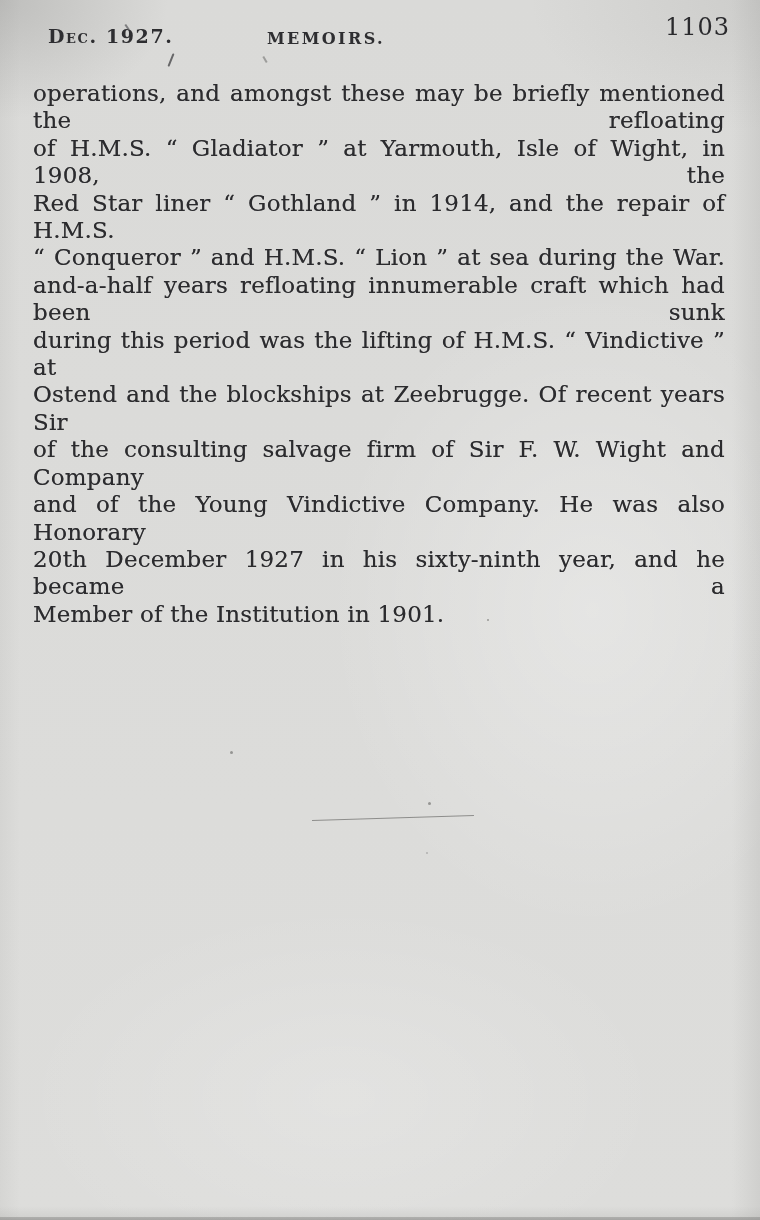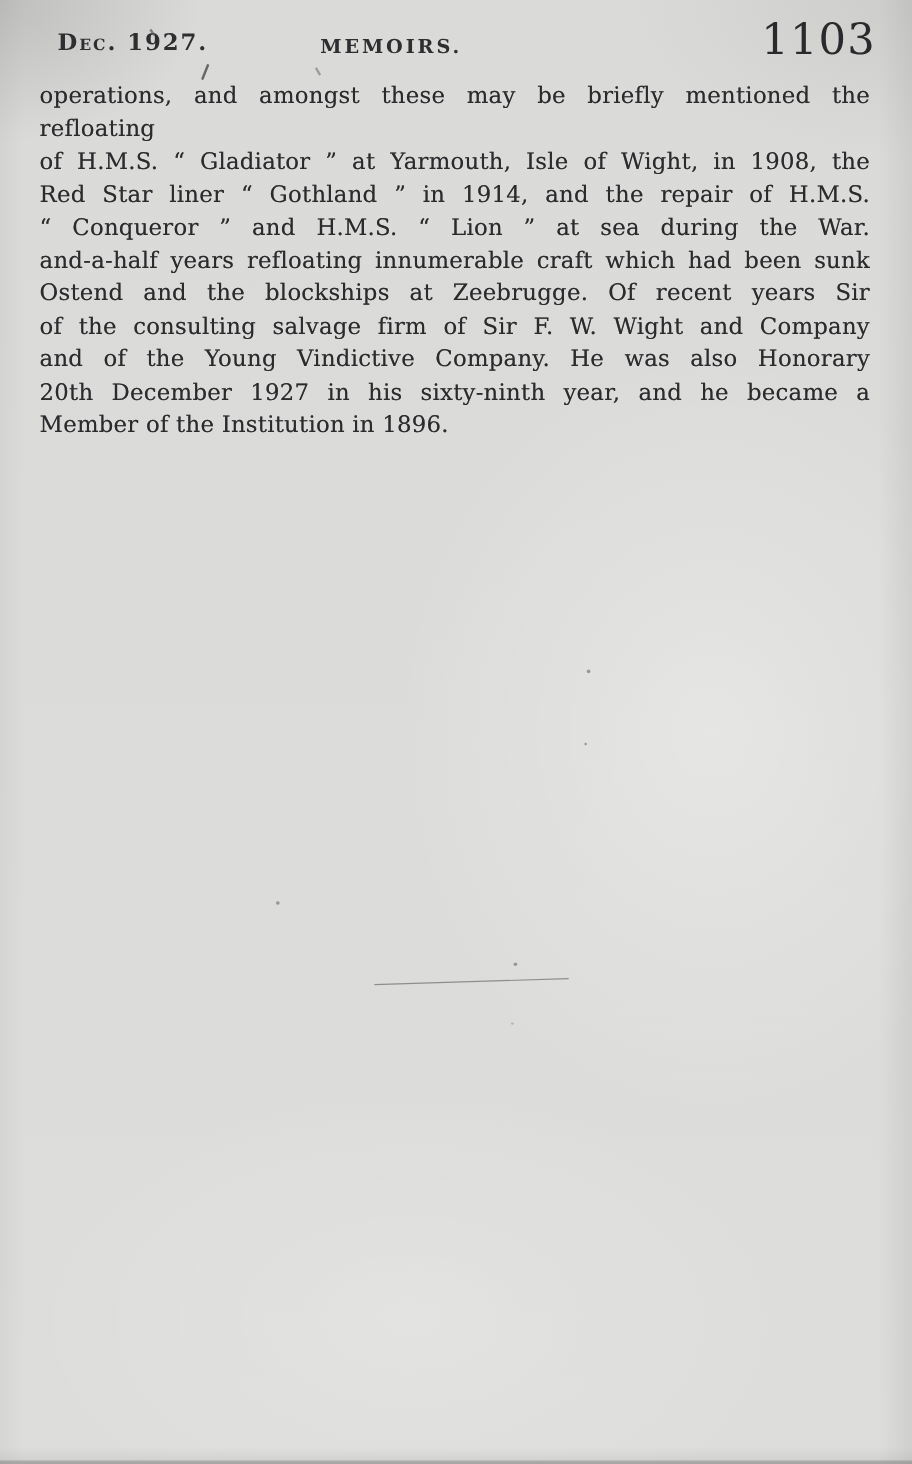--- a/index.html
+++ b/index.html
@@ -43,30 +43,30 @@
     text-align: center;
     font-size: 16px;
     font-weight: 600;
     letter-spacing: 2.4px;
     color: #2e2e31;
   }
   .hdr-page {
     position: absolute;
     right: 30px;
     top: 13px;
-    font-size: 36px;
+    font-size: 24px;
     letter-spacing: 1px;
     color: #2a2a2d;
   }
   .body-text {
     position: absolute;
     left: 33px;
-    top: 67px;
+    top: 80px;
     width: 692px;
-    font-size: 19px;
+    font-size: 23px;
     line-height: 27.4px;
     letter-spacing: 0.2px;
     text-shadow: 0 0 0.5px rgba(43,43,46,0.55);
   }
   .tl {
     text-align: justify;
     text-align-last: justify;
     white-space: normal;
   }
   .tl.last {
@@ -140,25 +140,26 @@
   <div class="mark-tick-1"></div>
   <div class="mark-tick-2"></div>
   <div class="mark-slash"></div>
 
   <div class="body-text">
     <div class="tl">operations, and amongst these may be briefly mentioned the refloating</div>
     <div class="tl">of H.M.S. “ Gladiator ” at Yarmouth, Isle of Wight, in 1908, the</div>
     <div class="tl">Red Star liner “ Gothland ” in 1914, and the repair of H.M.S.</div>
     <div class="tl">“ Conqueror ” and H.M.S. “ Lion ” at sea during the War.</div>
     <div class="tl">and-a-half years refloating innumerable craft which had been sunk</div>
+    <div class="tl">during this period was the lifting of H.M.S. “ Vindictive ” at</div>
     <div class="tl">Ostend and the blockships at Zeebrugge.  Of recent years Sir</div>
     <div class="tl">of the consulting salvage firm of Sir F. W. Wight and Company</div>
     <div class="tl">and of the Young Vindictive Company.  He was also Honorary</div>
     <div class="tl">20th December 1927 in his sixty-ninth year, and he became a</div>
-    <div class="tl last">Member of the Institution in 1896.</div>
+    <div class="tl last">Member of the Institution in 1901.</div>
   </div>
 
   <div class="divider"></div>
 
   <div class="speck" style="left:428px; top:802px; width:3px; height:3px;"></div>
   <div class="speck" style="left:489px; top:558px; width:3px; height:3px;"></div>
   <div class="speck" style="left:487px; top:619px; width:2px; height:2px;"></div>
   <div class="speck" style="left:230px; top:751px; width:3px; height:3px;"></div>
   <div class="speck" style="left:426px; top:852px; width:2px; height:2px; opacity:0.4;"></div>
 

